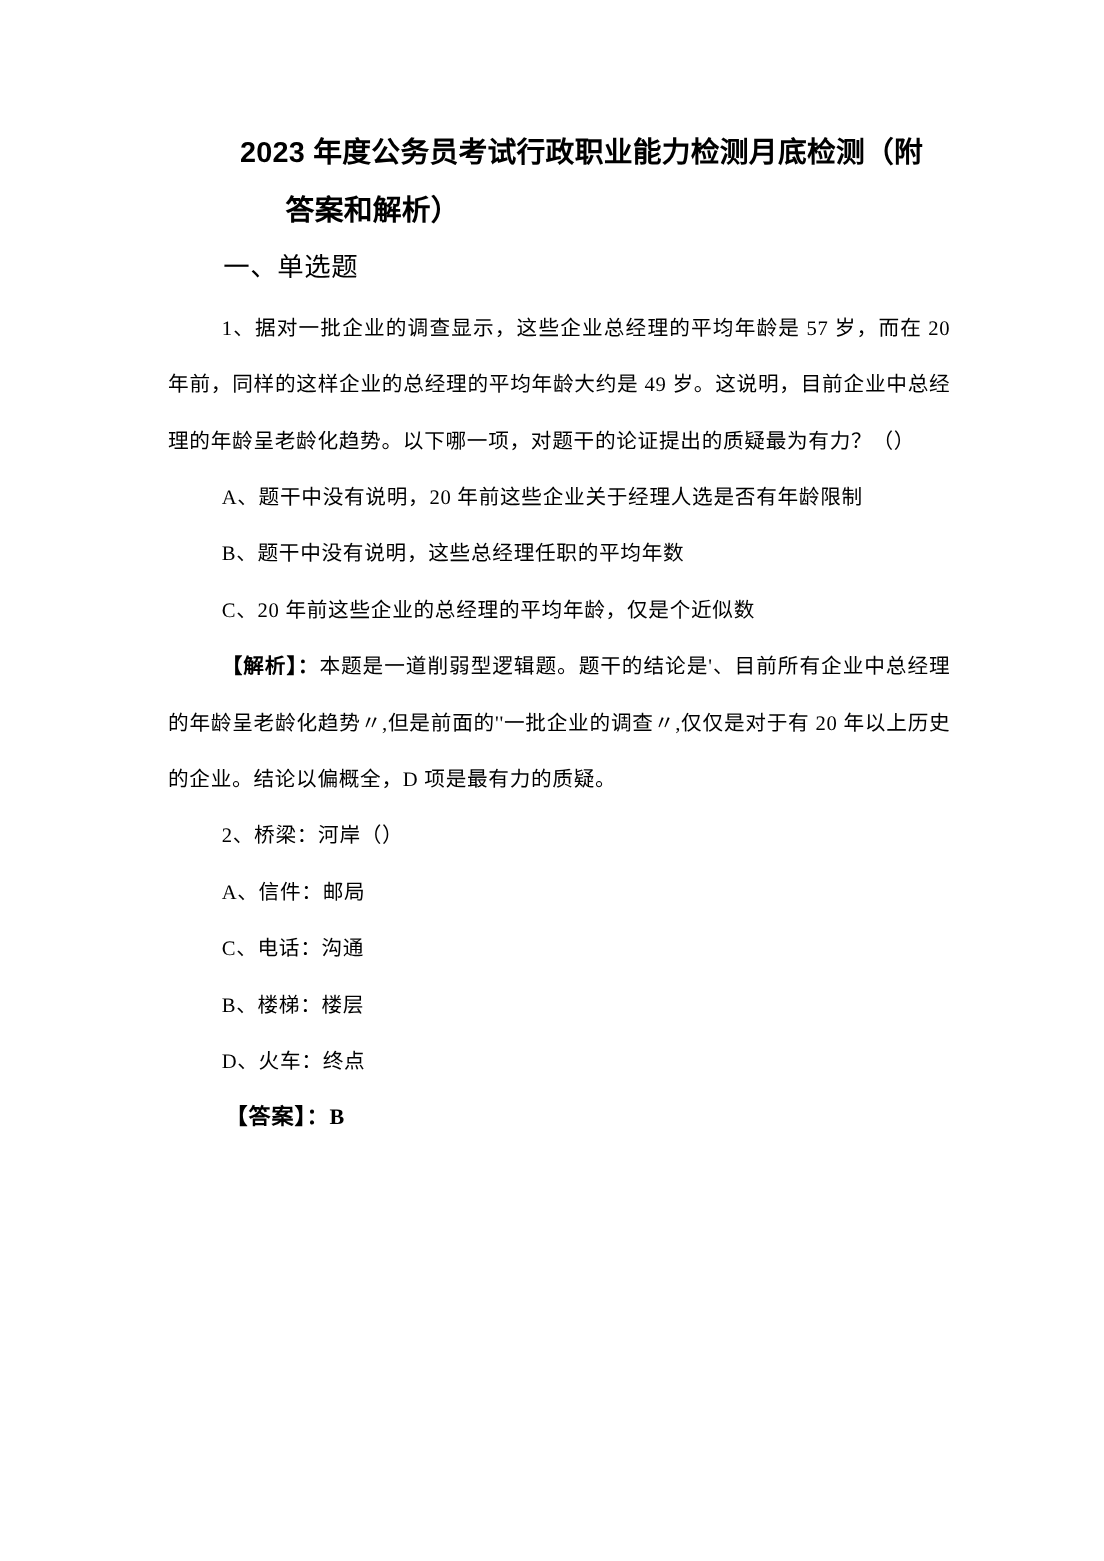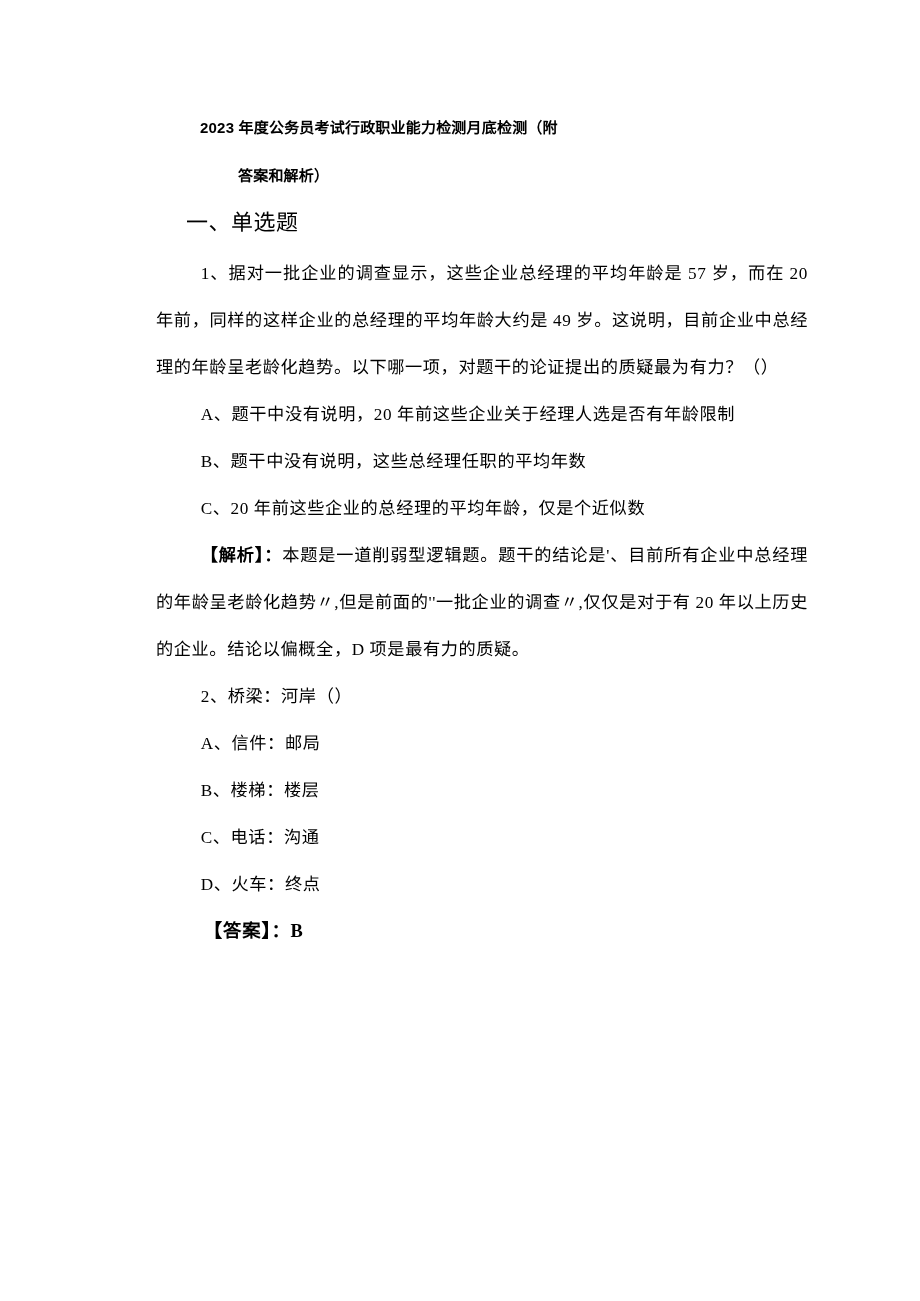--- a/index.html
+++ b/index.html
@@ -22,21 +22,21 @@
     width: 920px;
     height: 1301px;
     box-sizing: border-box;
     padding: 104px 128px 0 140px;
   }
 
   
   .doc-title {
     font-family: "Liberation Sans", "DejaVu Sans", sans-serif;
     font-weight: 700;
-    font-size: 15px;
+    font-size: 24px;
     line-height: 48px;
     text-align: left;
     letter-spacing: 0.2px;
     margin: 0 0 4px 0;
     padding: 0 0 0 60px;
     width: 590px;
   }
   .doc-title .ttl-line2 {
     display: block;
     padding-left: 38px;
@@ -48,21 +48,21 @@
     font-weight: 400;
     font-size: 22px;
     line-height: 34px;
     margin: 6px 0 10px 46px;
     letter-spacing: 0.5px;
   }
 
   
   .body-block {
     width: 652px;
-    margin-left: 16px;
+    margin-left: 0;
   }
 
   p.para {
     font-family: "Liberation Serif", "DejaVu Serif", serif;
     font-size: 17.2px;
     line-height: 47px;
     margin: 0;
     text-align: justify;
     text-justify: inter-character;
     letter-spacing: 0.6px;
@@ -121,22 +121,22 @@
       <p class="para choice">C、20 年前这些企业的总经理的平均年龄，仅是个近似数</p>
 
 
       <p class="para explain"><span class="tag">【解析】：</span><span>本题是一道削弱型逻辑题。题干的结论是'、目前所有企业中总经理的年龄呈老龄化趋势〃,但是前面的''一批企业的调查〃,仅仅是对于有 20 年以上历史的企业。结论以偏概全，D 项是最有力的质疑。</span></p>
     </div>
 
     <div class="q-block">
       <p class="para stem">2、桥梁：河岸（）</p>
 
       <p class="para choice">A、信件：邮局</p>
+      <p class="para choice">C、电话：沟通</p>
       <p class="para choice">B、楼梯：楼层</p>
-      <p class="para choice">C、电话：沟通</p>
       <p class="para choice">D、火车：终点</p>
 
       <p class="para answer"><span>【答案】：</span><span class="ascii">B</span></p>
 
     </div>
 
   </div>
 </div>
 
 </body></html>

